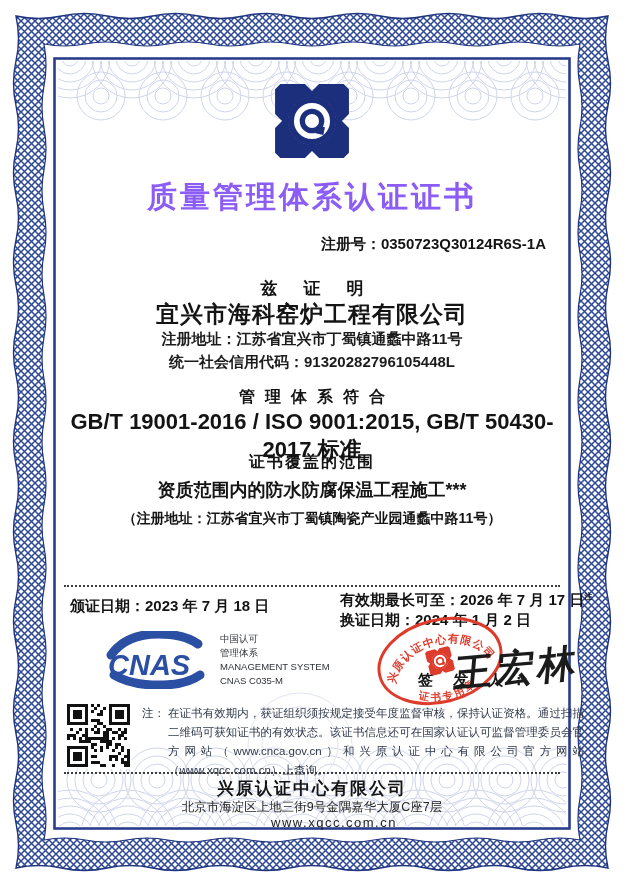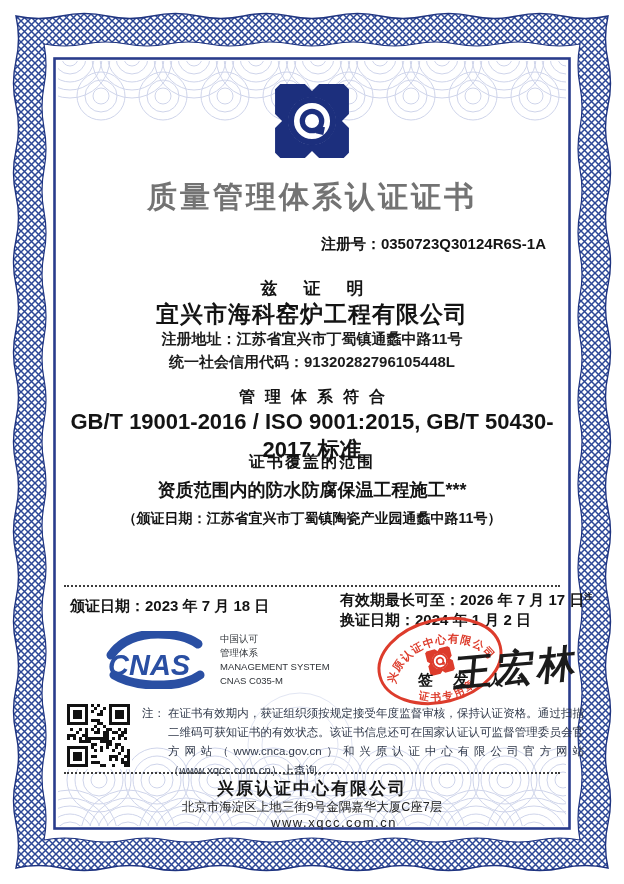--- a/index.html
+++ b/index.html
@@ -2,21 +2,21 @@
 <html><head>
 <meta charset="utf-8">
 <style>
   html,body{margin:0;padding:0;background:#ffffff;}
   .page{position:relative;width:624px;height:884px;background:#fff;overflow:hidden;
         font-family:"Liberation Sans","DejaVu Sans",sans-serif;color:#141414;}
   #deco{position:absolute;left:0;top:0;z-index:0;}
   .content{position:absolute;left:56px;top:59px;width:512px;height:769px;z-index:1;}
   .abs{position:absolute;}
   .ctr{left:0;width:512px;text-align:center;}
-  .title{font-size:30px;font-weight:bold;letter-spacing:3px;color:#737373;}
+  .title{font-size:30px;font-weight:bold;letter-spacing:3px;color:#8b5cf6;}
   .reg{right:22px;font-size:15px;font-weight:bold;text-align:center;}
   .certify{font-size:17px;font-weight:bold;letter-spacing:26px;text-indent:26px;}
   .company{font-size:23px;font-weight:bold;letter-spacing:1px;text-align:center;}
   .line15{font-size:15px;font-weight:bold;color:#1c1c1c;}
   .sys{font-size:16px;font-weight:bold;letter-spacing:10px;text-indent:10px;}
   .standards{font-size:22px;font-weight:bold;}
   .scopehead{font-size:16px;font-weight:bold;letter-spacing:2px;}
   .scope{font-size:18px;font-weight:bold;}
   .sites{font-size:14px;font-weight:bold;}
   .dotted{position:absolute;left:8px;width:496px;border-top:2px dotted #3d3d3d;height:0;}
@@ -264,21 +264,21 @@
     <div class="abs ctr line15" style="top:294px;">统一社会信用代码：91320282796105448L</div>
 
     <div class="abs ctr sys" style="top:328px;">管理体系符合</div>
 
     <div class="abs ctr standards" style="top:350px;">GB/T 19001-2016 / ISO 9001:2015, GB/T 50430-2017 标准</div>
 
     <div class="abs ctr scopehead" style="top:393px;">证书覆盖的范围</div>
 
     <div class="abs ctr scope" style="top:419px;">资质范围内的防水防腐保温工程施工***</div>
 
-    <div class="abs ctr sites" style="top:451px;">（颁证日期：江苏省宜兴市丁蜀镇陶瓷产业园通蠡中路11号）</div>
+    <div class="abs ctr sites" style="top:451px;">（注册地址：江苏省宜兴市丁蜀镇陶瓷产业园通蠡中路11号）</div>
 
     <div class="dotted" style="top:526px;"></div>
 
     <div class="abs dateline" style="left:14px;top:538px;">颁证日期：2023 年 7 月 18 日</div>
 
     <div class="abs dateline" style="left:284px;top:532px;">
       <span>有效期最长可至：2026 年 7 月 17 日</span><span class="sup">注</span>
     </div>
 
     <div class="abs dateline" style="left:284px;top:552px;">换证日期：2024 年 1 月 2 日</div>

